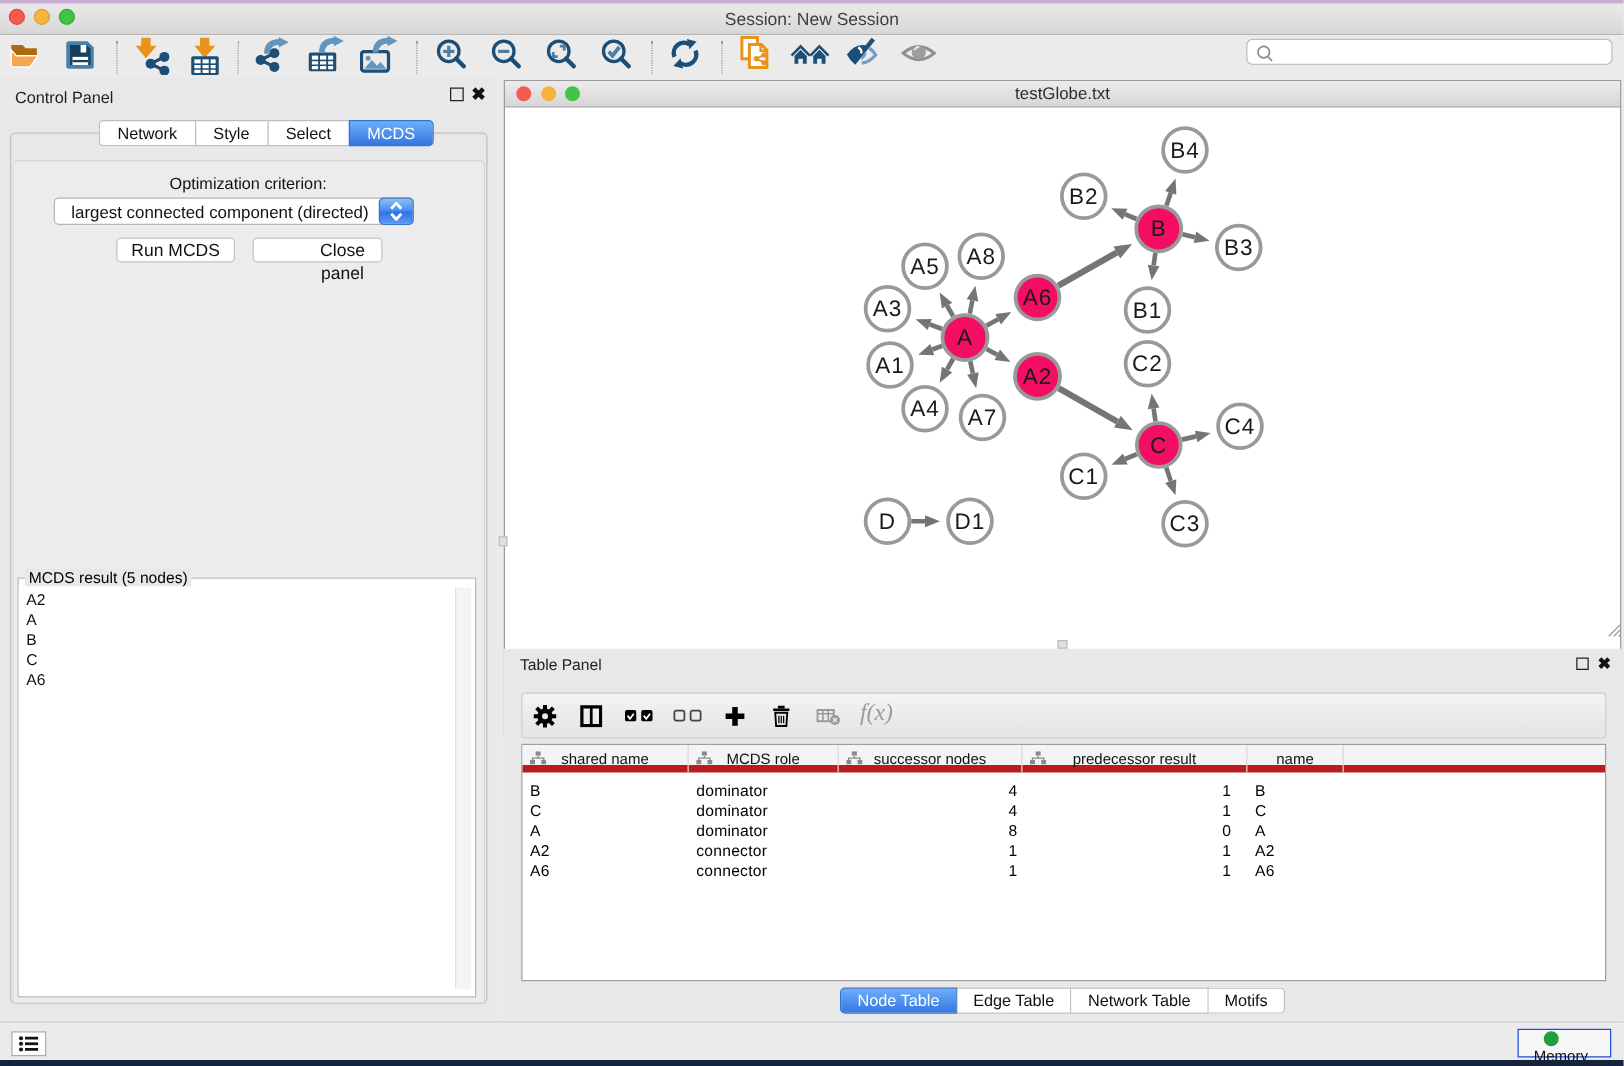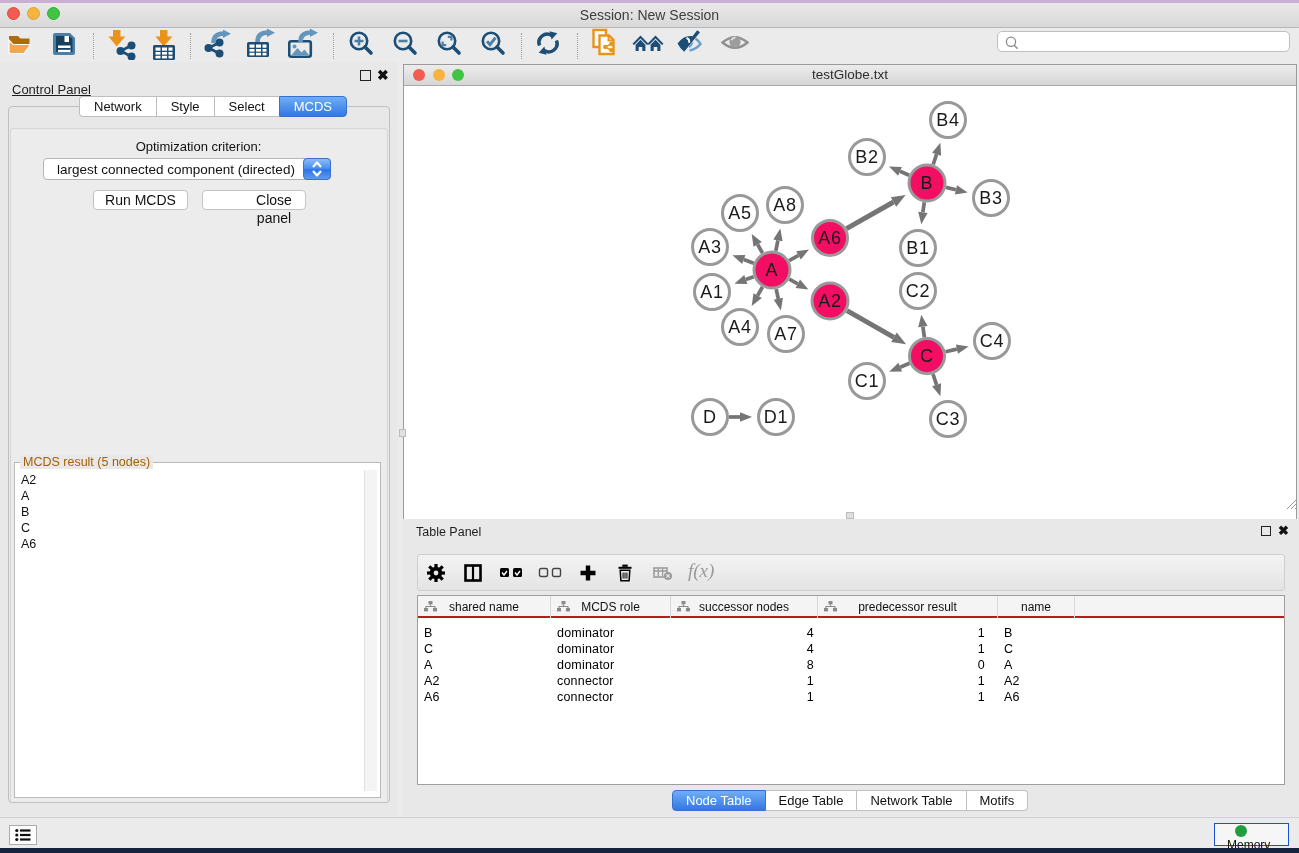--- a/index.html
+++ b/index.html
@@ -22,21 +22,21 @@
 
   
   #toolbar { left:0; top:28px; width:1299px; height:34px; background:#ecebec; }
   .tsep { position:absolute; top:5px; height:26px; width:0;
     border-left:1px dotted #9a9a9a; }
   #searchbox { position:absolute; left:997px; top:3px; width:293px; height:21px;
     background:#fff; border:1px solid #bfbfbf; border-radius:5px; }
 
   
   #cpanel { left:0; top:62px; width:397px; height:754px; background:#e9e8e9; }
-  #cptitle { left:12px; top:20px; font-size:13px; color:#1e1e1e;text-decoration:underline; }
+  #cptitle { left:12px; top:8px; font-size:13px; color:#1e1e1e; }
   #cptabs { top:34px; left:79px; height:21px; display:flex; font-size:13px; }
   .cptab { background:#fff; border:1px solid #bebebe; border-right:none;
     padding:0 14px; line-height:19px; color:#111; }
   .cptab.first { border-radius:4px 0 0 4px; }
   .cptab.sel { background:linear-gradient(#6faef7,#3377e2); color:#fff;
     border:1px solid #3571cf; border-radius:0 4px 4px 0; }
   #cppane { left:8px; top:44px; width:382px; height:697px; background:#e9e8e9;
     border:1px solid #c0c0c0; border-radius:4px; }
   #cpinner { left:10px; top:66px; width:378px; height:674px; background:#ececec;
     border:1px solid #d6d6d6; border-radius:4px 4px 0 0; border-bottom:none;}
@@ -49,21 +49,21 @@
     border:1px solid #3a72c8; border-radius:4px; }
   .btn { position:absolute; height:20px; background:#fff; border:1px solid #c3c3c3;
     border-radius:4px; font-size:14px; color:#111; text-align:center; line-height:18px; }
   #runbtn { left:93px; top:128px; width:95px; }
   #closebtn { left:202px; top:128px; width:104px;padding-left:40px; }
 
   
   #mcdsbox { left:14px; top:400px; width:367px; height:336px;
     border:1px solid #b9b9b9; background:#fff; }
   #mcdslegend { left:20px; top:393px; background:#e9e8e9; padding:0 3px;
-    font-size:12.5px; color:#a16207; }
+    font-size:12.5px; color:#000000; }
   #mcdslist { left:15px; top:408px; width:348px; height:321px; background:#fff;
     font-size:12.5px; color:#111; line-height:16px; padding:2px 0 0 6px;}
   #mcdssb { left:364px; top:408px; width:13px; height:321px; background:#f4f4f4;
     border-left:1px solid #e0e0e0;}
 
   
   #netwin { left:403px; top:64px; width:894px; height:525px; background:#fff;
     border:1px solid #9b9b9b; }
   #nettitle { left:0; top:0; width:100%; height:21px;
     background:linear-gradient(#ececec,#d6d6d6); border-bottom:1px solid #a8a8a8; }
@@ -74,21 +74,21 @@
   #nettitle .ttext { width:100%; text-align:center; font-size:13.5px; color:#2e2e2e; line-height:20px; }
 
   
   #tpanel { left:403px; top:519px; width:896px; height:297px; background:#e9e8e9; }
   #tptitle { left:13px; top:6px; font-size:12.5px; color:#1e1e1e; }
   #tptoolbar { left:14px; top:35px; width:868px; height:37px;
     background:linear-gradient(#f3f3f3,#e4e4e4); border:1px solid #cfcfcf; border-radius:3px; }
   #tbl { left:14px; top:76px; width:868px; height:190px; background:#fff;
     border:1px solid #9e9e9e; }
   #tblhead { left:0; top:0; width:100%; height:22px; background:#f4f4f4;
-    border-bottom:2px solid #b91c1c; font-size:12px; color:#111; }
+    border-bottom:6px solid #b91c1c; font-size:12px; color:#111; }
   .th { position:absolute; top:0; height:22px; border-right:1px solid #d8d8d8; }
   .th span { position:absolute; top:4px; width:100%; text-align:center; }
   .tr { position:absolute; font-size:12.5px; letter-spacing:0.2px; color:#000; height:16px; line-height:16px; }
 
   
   #btabs { left:269px; top:271px; height:21px; display:flex; font-size:13px; }
   .btab { background:#fff; border:1px solid #c0c0c0; border-left:none;
     padding:0 13px; line-height:19px; color:#111; }
   .btab.sel { background:linear-gradient(#6faef7,#3377e2); color:#fff;
     border:1px solid #3571cf; border-radius:4px 0 0 4px; }

